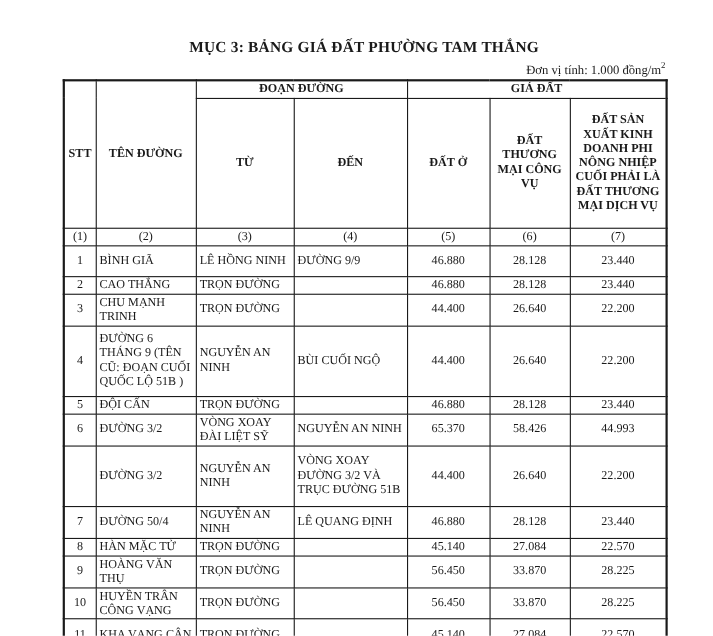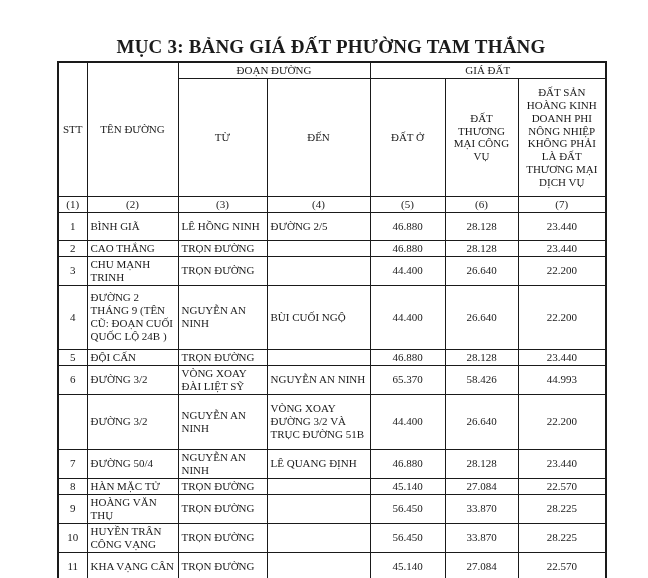--- a/index.html
+++ b/index.html
@@ -13,21 +13,21 @@
     overflow: hidden;
     font-family: "Liberation Serif", "DejaVu Serif", serif;
     color: #1a1a1a;
   }
   .page {
     width: 548px;
     margin-left: 57px;
     padding-top: 36px;
   }
   .doc-title {
-    font-size: 19px;
+    font-size: 14px;
     font-weight: bold;
     text-align: center;
     letter-spacing: 0.2px;
     margin: 0 0 3px 0;
   }
   .unit-note {
     font-size: 11.5px;
     text-align: right;
     margin: 0 0 2px 0;
   }
@@ -44,41 +44,42 @@
   table.price-table td {
     border: 1px solid #1a1a1a;
     font-size: 11px;
     line-height: 1.18;
     padding: 1px 3px;
     vertical-align: middle;
     overflow: hidden;
     word-wrap: break-word;
   }
   table.price-table th {
-    font-weight: normal;
+    font-weight: bold;
     text-align: center;
   }
   td.c { text-align: center; }
   td.l { text-align: left; }
   tr.hA  { height: 16px; }
   tr.hB  { height: 118px; }
   tr.hN  { height: 16px; }
   tr.h16 { height: 16px; }
   tr.h28 { height: 28px; }
   tr.h55 { height: 55px; }
   tr.h64 { height: 64px; }
   tr.h30 { height: 30px; }
 </style>
 </head>
 <body>
 
 <div class="page">
 
   <p class="doc-title">MỤC 3: BẢNG GIÁ ĐẤT PHƯỜNG TAM THẮNG</p>
 
+  <p class="unit-note"><span>Đơn vị tính: 1.000 đồng/m</span><sup>2</sup></p>
 
   <table class="price-table">
     <colgroup>
       <col style="width:29px">
       <col style="width:91px">
       <col style="width:89px">
       <col style="width:103px">
       <col style="width:75px">
       <col style="width:73px">
       <col style="width:88px">
@@ -90,38 +91,38 @@
       <th rowspan="2">TÊN ĐƯỜNG</th>
       <th colspan="2">ĐOẠN ĐƯỜNG</th>
       <th colspan="3">GIÁ ĐẤT</th>
     </tr>
 
     <tr class="hB">
       <th>TỪ</th>
       <th>ĐẾN</th>
       <th>ĐẤT Ở</th>
       <th>ĐẤT THƯƠNG MẠI CÔNG VỤ</th>
-      <th>ĐẤT SẢN HOÀNG KINH DOANH PHI NÔNG NHIỆP KHÔNG PHẢI LÀ ĐẤT THƯƠNG MẠI DỊCH VỤ</th>
+      <th>ĐẤT SẢN XUẤT KINH DOANH PHI NÔNG NHIỆP CUỐI PHẢI LÀ ĐẤT THƯƠNG MẠI DỊCH VỤ</th>
     </tr>
 
     <tr class="hN">
       <td class="c">(1)</td>
       <td class="c">(2)</td>
       <td class="c">(3)</td>
       <td class="c">(4)</td>
       <td class="c">(5)</td>
       <td class="c">(6)</td>
       <td class="c">(7)</td>
     </tr>
 
     <tr class="h28">
       <td class="c">1</td>
       <td class="l">BÌNH GIÃ</td>
       <td class="l">LÊ HỒNG NINH</td>
-      <td class="l">ĐƯỜNG 2/5</td>
+      <td class="l">ĐƯỜNG 9/9</td>
       <td class="c">46.880</td>
       <td class="c">28.128</td>
       <td class="c">23.440</td>
     </tr>
 
     <tr class="h16">
       <td class="c">2</td>
       <td class="l">CAO THẮNG</td>
       <td class="l">TRỌN ĐƯỜNG</td>
       <td class="l"></td>
@@ -135,21 +136,21 @@
       <td class="l">CHU MẠNH TRINH</td>
       <td class="l">TRỌN ĐƯỜNG</td>
       <td class="l"></td>
       <td class="c">44.400</td>
       <td class="c">26.640</td>
       <td class="c">22.200</td>
     </tr>
 
     <tr class="h64">
       <td class="c">4</td>
-      <td class="l">ĐƯỜNG 2 THÁNG 9 (TÊN CŨ: ĐOẠN CUỐI QUỐC LỘ 24B )</td>
+      <td class="l">ĐƯỜNG 6 THÁNG 9 (TÊN CŨ: ĐOẠN CUỐI QUỐC LỘ 51B )</td>
       <td class="l">NGUYỄN AN NINH</td>
       <td class="l">BÙI CUỐI NGỘ</td>
       <td class="c">44.400</td>
       <td class="c">26.640</td>
       <td class="c">22.200</td>
     </tr>
 
     <tr class="h16">
       <td class="c">5</td>
       <td class="l">ĐỘI CẤN</td>

